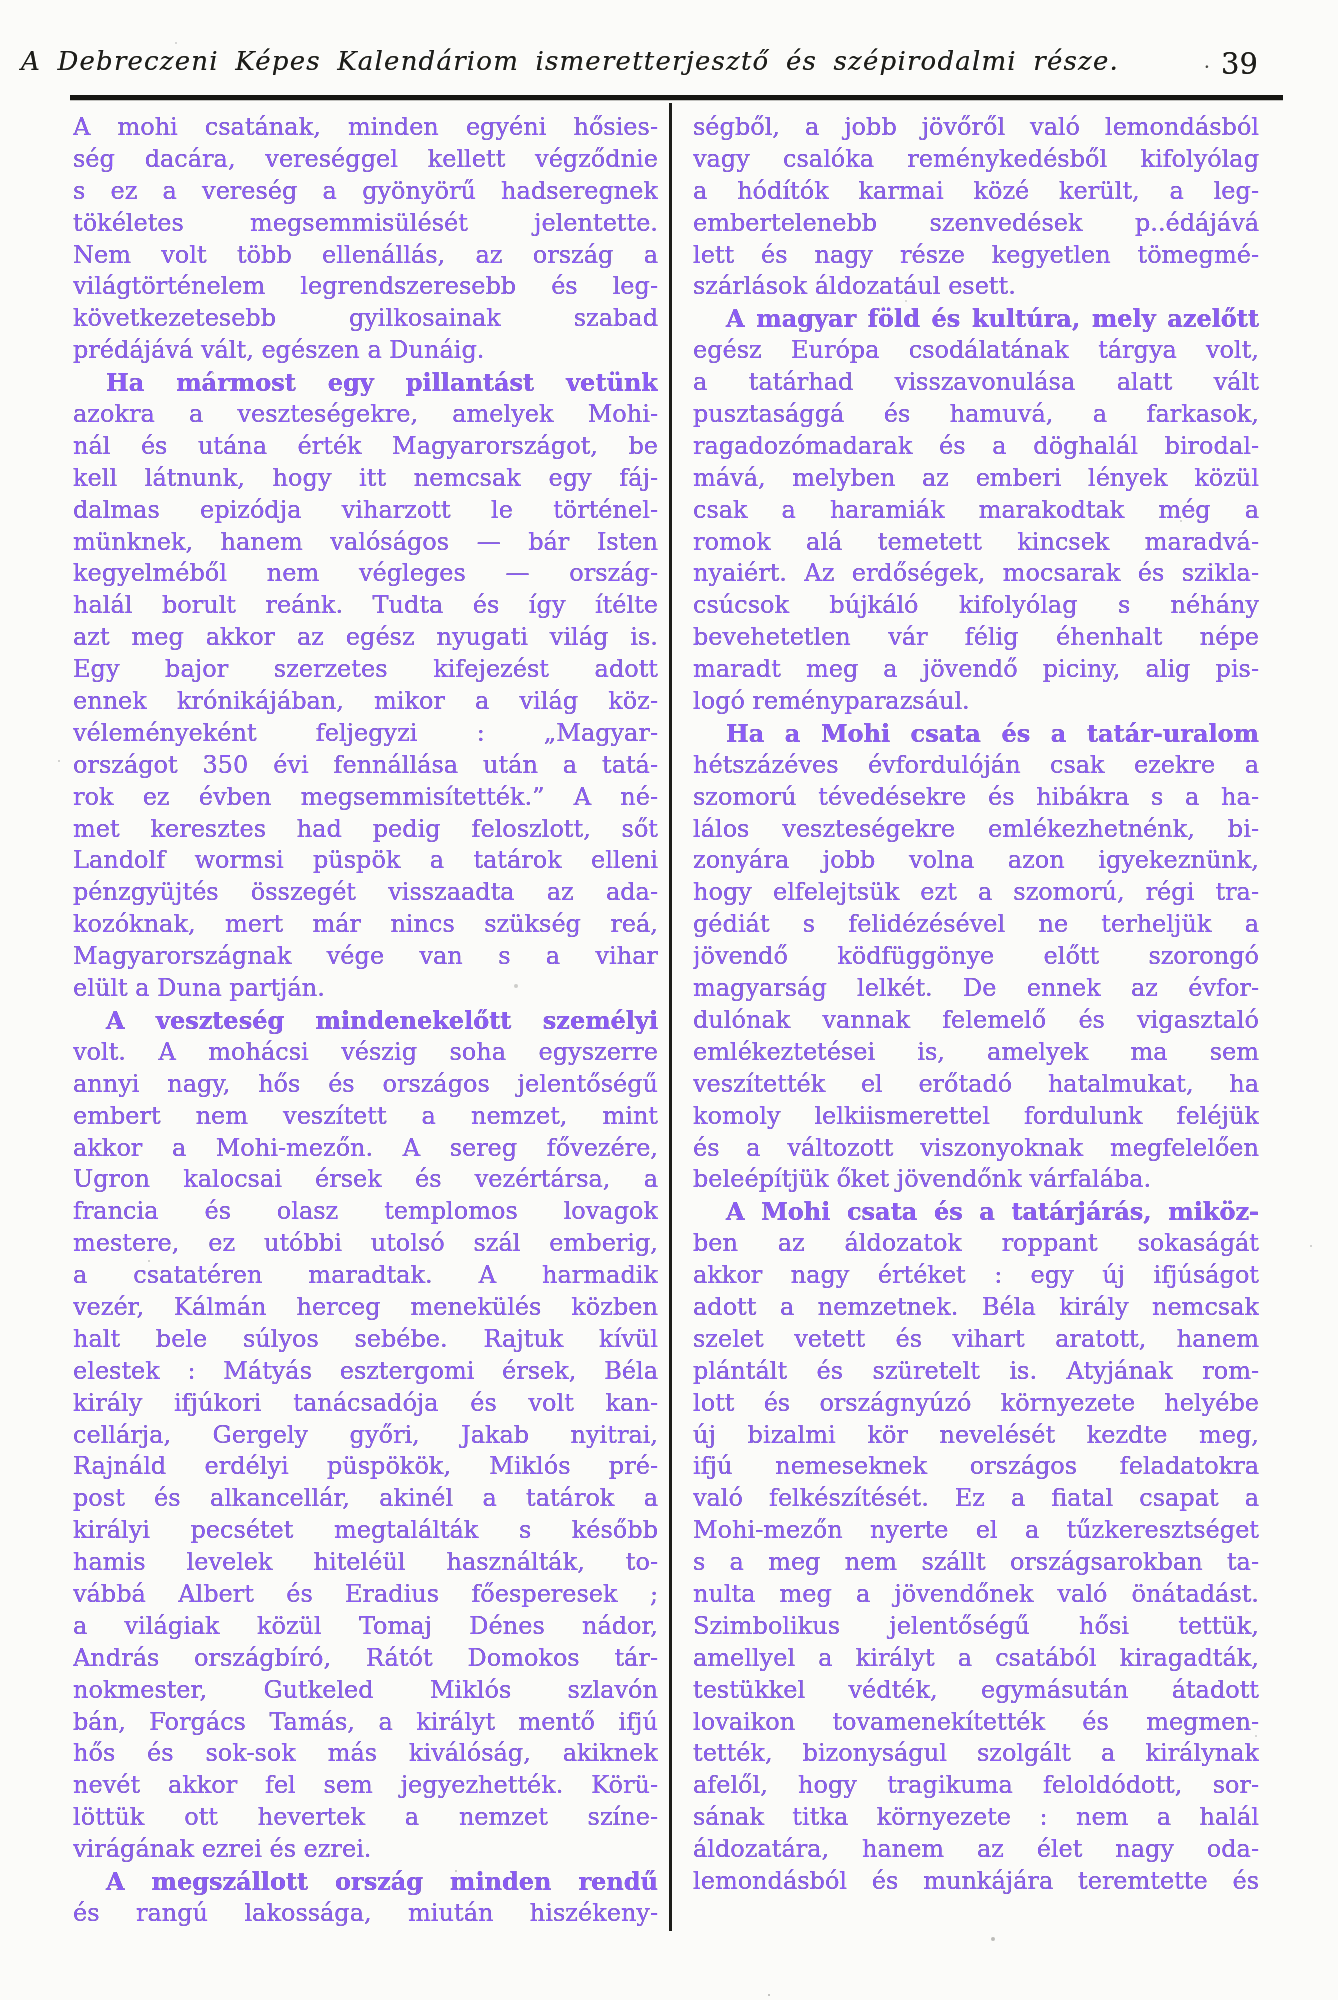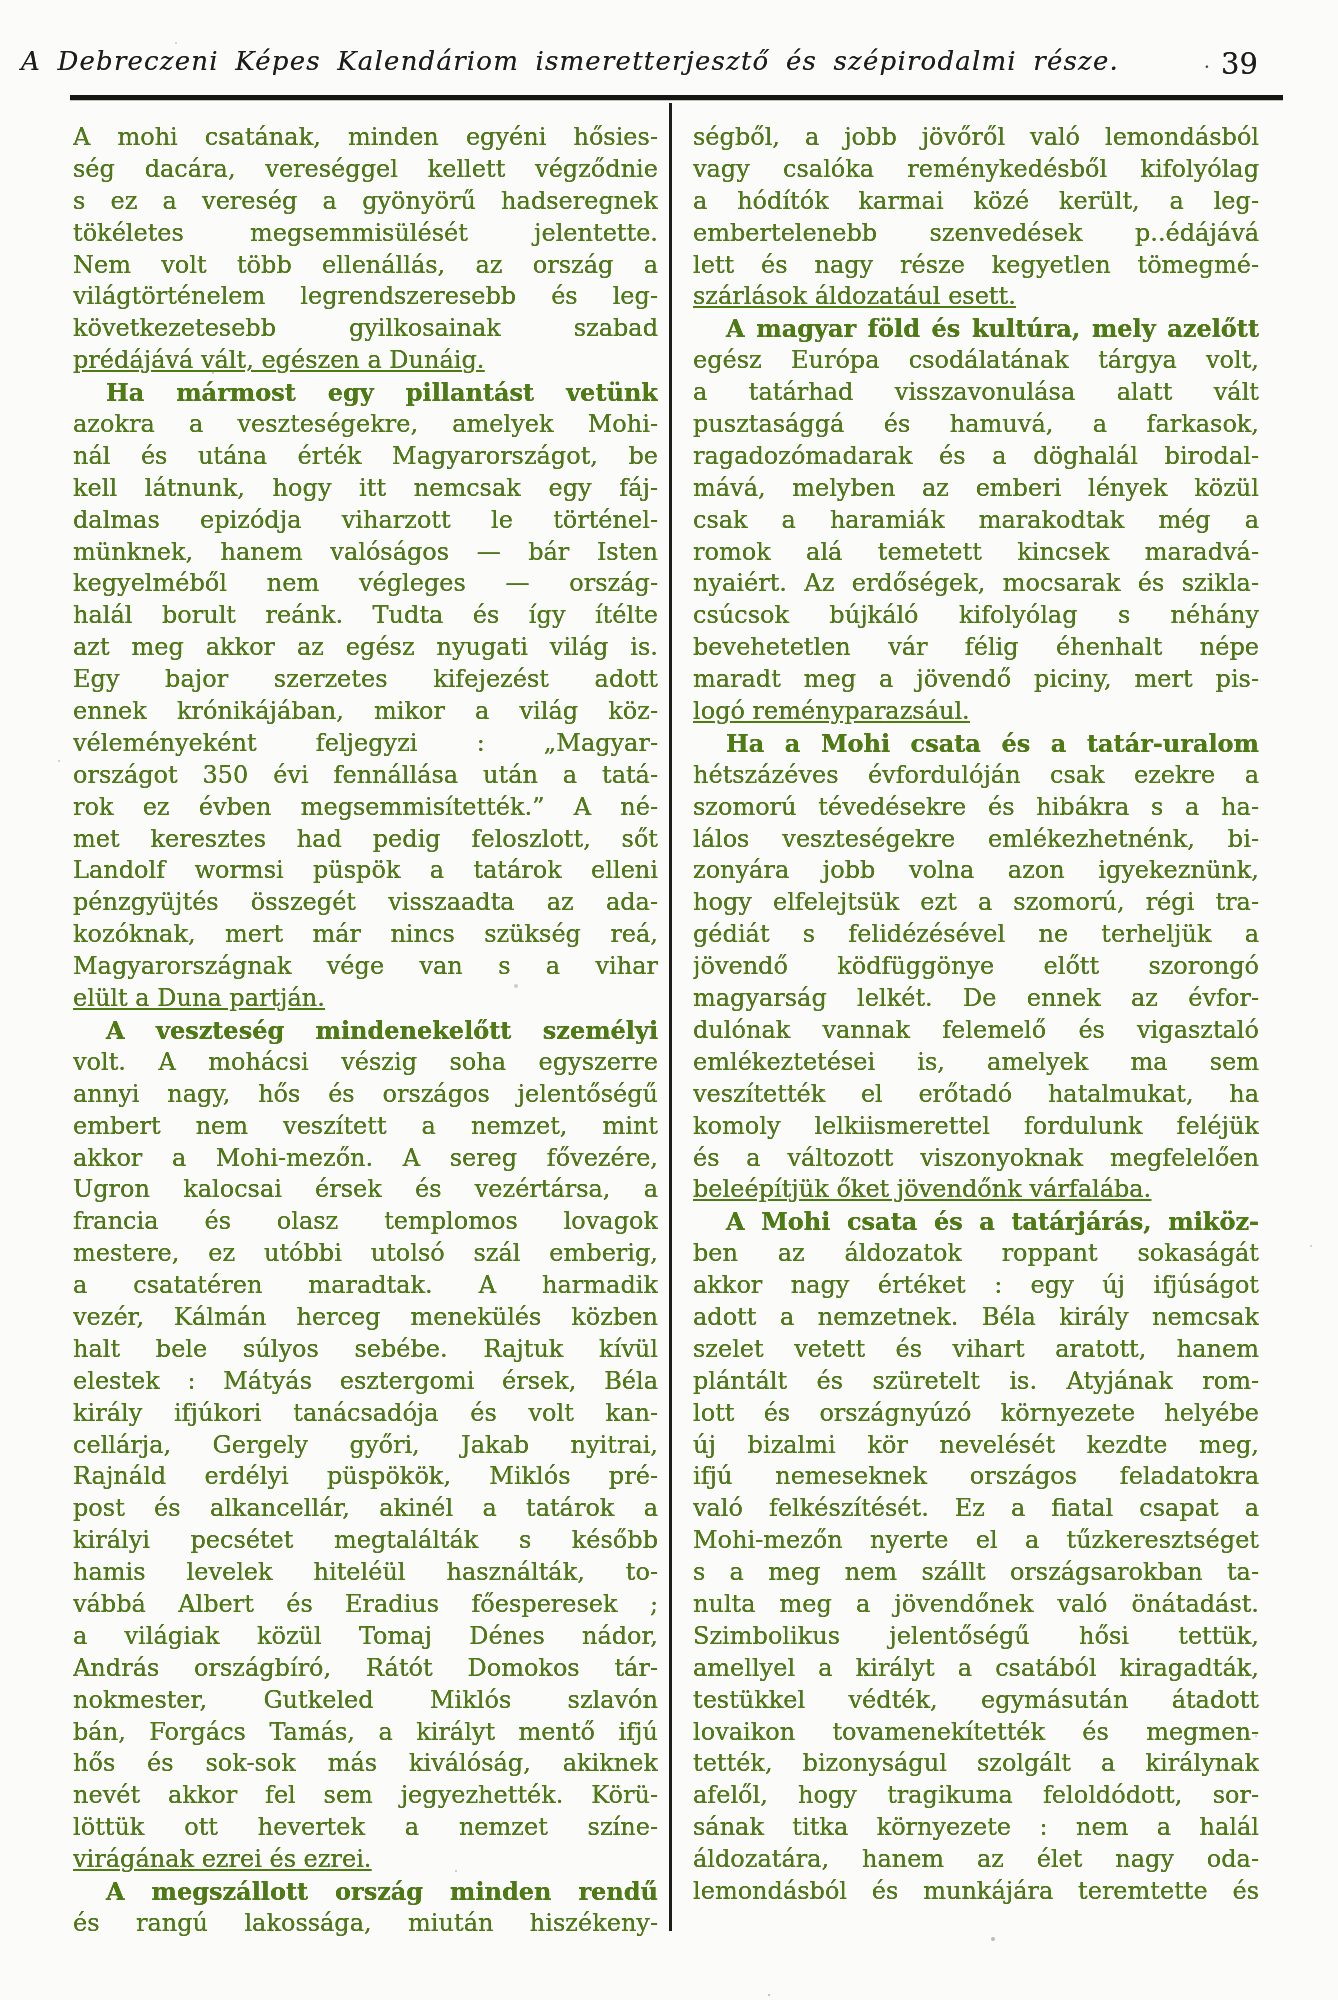--- a/index.html
+++ b/index.html
@@ -51,35 +51,35 @@
   
   .column-divider {
     position: absolute;
     top: 103px; left: 669px;
     width: 3px; height: 1828px;
     background: #1d1d1a;
   }
   
   .col {
     position: absolute;
-    top: 122px;
+    top: 112px;
     font-size: 24px;
     line-height: 31.9px;
-    color: #4d7c0f;
+    color: #8b5cf6;
     text-shadow: 0 0 0.55px rgba(22,22,18,.8);
   }
   .col.left  { left: 73px;  width: 585px; }
   .col.right { left: 693px; width: 566px; }
   .line {
     height: 31.9px;
     overflow: hidden;
     text-align: justify;
     text-align-last: justify;
   }
-  .line.end    { text-align-last: left; text-decoration: underline; }
+  .line.end    { text-align-last: left; }
   .line.indent { text-indent: 33px; font-weight: bold; }
   
   .scan-noise {
     position: absolute;
     top: 0; left: 0;
     width: 2px; height: 2px;
     border-radius: 50%;
     background: transparent;
     box-shadow:
       212px 372px 0 0 rgba(40,40,35,.30),
@@ -185,21 +185,21 @@
       <div class="line">egész Európa csodálatának tárgya volt,</div>
       <div class="line">a tatárhad visszavonulása alatt vált</div>
       <div class="line">pusztasággá és hamuvá, a farkasok,</div>
       <div class="line">ragadozómadarak és a döghalál birodal-</div>
       <div class="line">mává, melyben az emberi lények közül</div>
       <div class="line">csak a haramiák marakodtak még a</div>
       <div class="line">romok alá temetett kincsek maradvá-</div>
       <div class="line">nyaiért. Az erdőségek, mocsarak és szikla-</div>
       <div class="line">csúcsok bújkáló kifolyólag s néhány</div>
       <div class="line">bevehetetlen vár félig éhenhalt népe</div>
-      <div class="line">maradt meg a jövendő piciny, mert pis-</div>
+      <div class="line">maradt meg a jövendő piciny, alig pis-</div>
       <div class="line end">logó reményparazsául.</div>
       <div class="line indent">Ha a Mohi csata és a tatár-uralom</div>
       <div class="line">hétszázéves évfordulóján csak ezekre a</div>
       <div class="line">szomorú tévedésekre és hibákra s a ha-</div>
       <div class="line">lálos veszteségekre emlékezhetnénk, bi-</div>
       <div class="line">zonyára jobb volna azon igyekeznünk,</div>
       <div class="line">hogy elfelejtsük ezt a szomorú, régi tra-</div>
       <div class="line">gédiát s felidézésével ne terheljük a</div>
       <div class="line">jövendő ködfüggönye előtt szorongó</div>
       <div class="line">magyarság lelkét. De ennek az évfor-</div>

